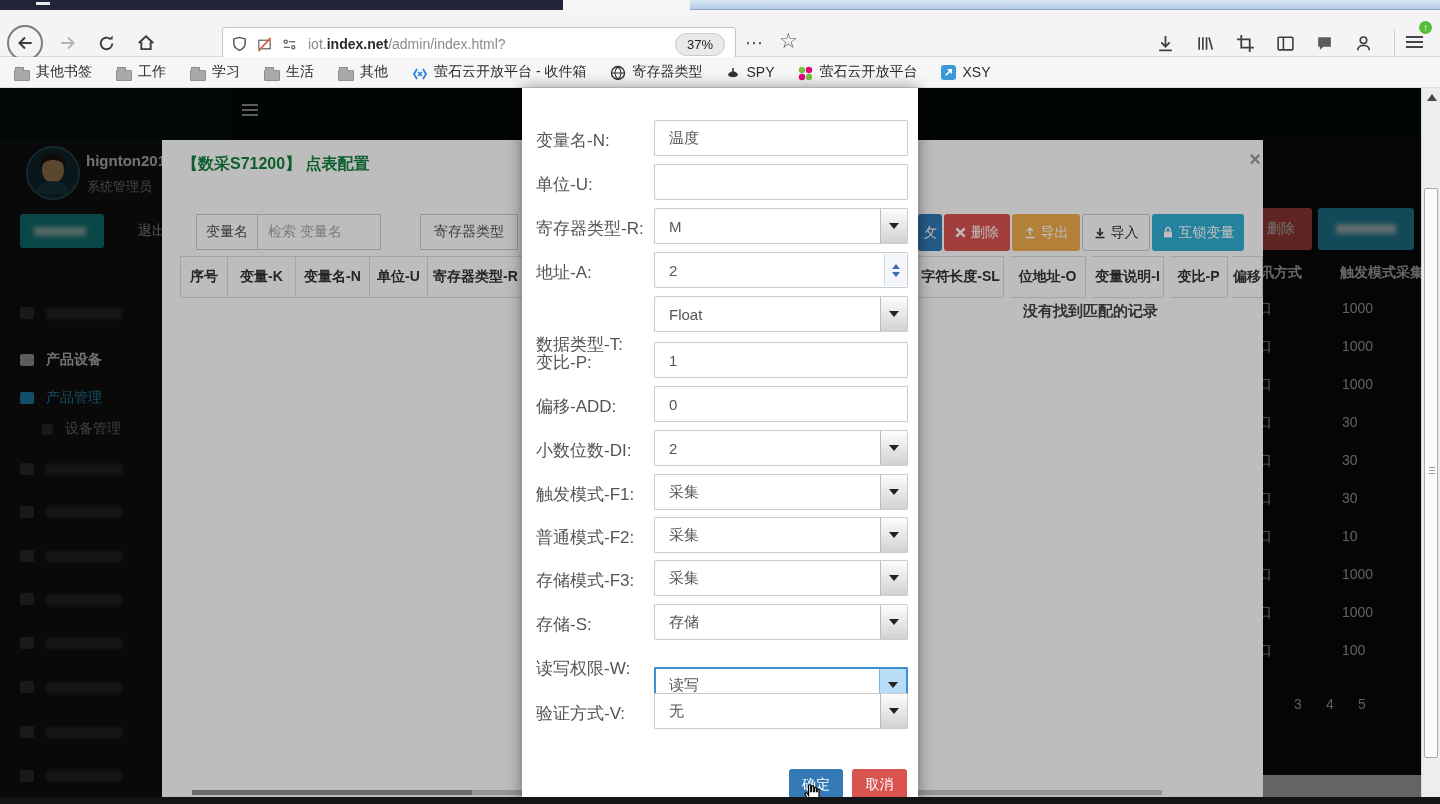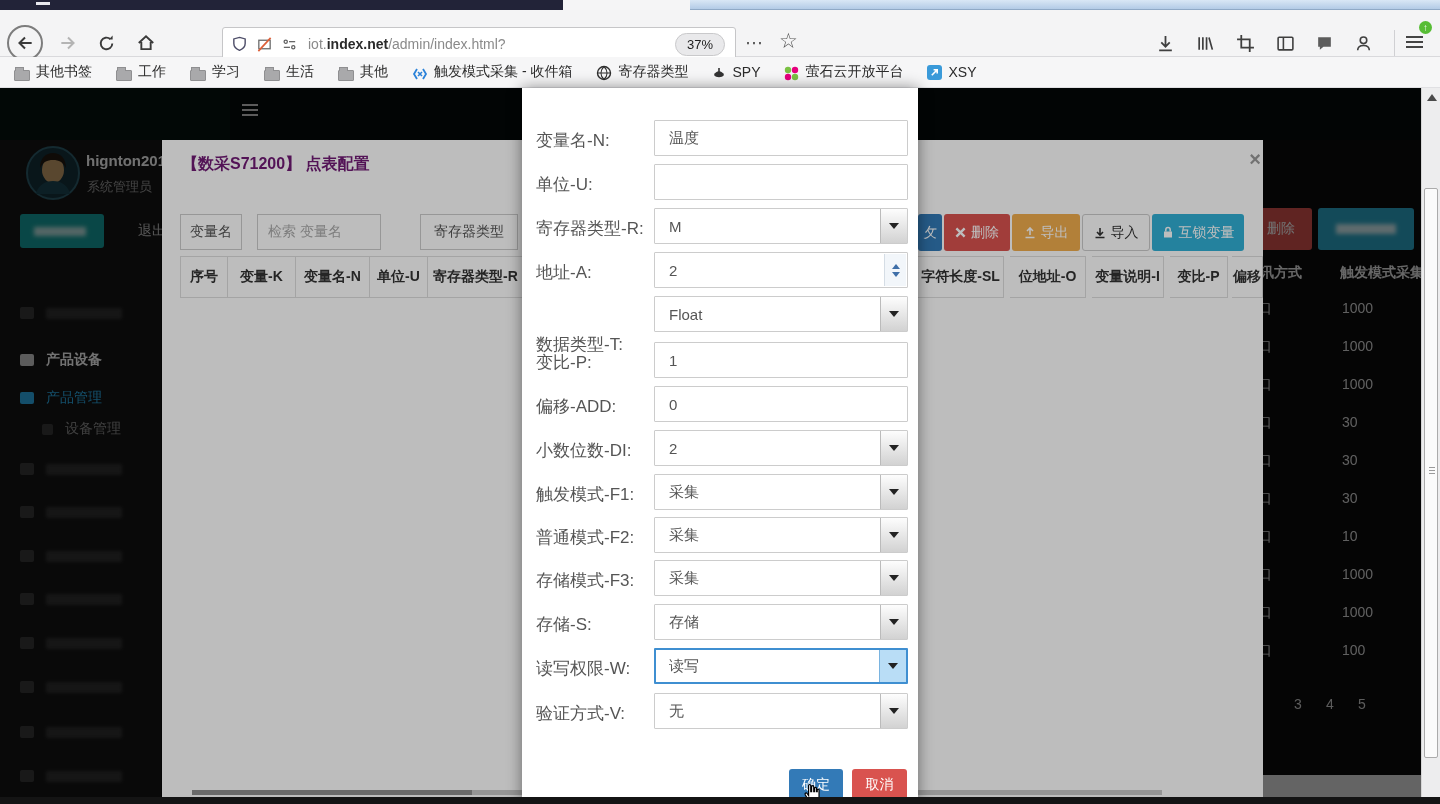--- a/index.html
+++ b/index.html
@@ -62,38 +62,38 @@
   #bg-teal{left:1318px;width:96px;background:#2ca9c9;}
   #bg-teal i{width:60px;height:10px;background:#d6f1f7;filter:blur(2px);display:block;}
   .bghead{position:absolute;top:264px;color:#e8e8e8;font-weight:bold;font-size:14px;white-space:nowrap;}
   .bgrow{position:absolute;color:#d9d9d9;font-size:14px;white-space:nowrap;}
   .pag{position:absolute;top:696px;width:24px;text-align:center;color:#cfcfcf;font-size:14px;}
   
   #overlayA{left:0;top:88px;width:1421px;height:716px;background:rgba(0,0,0,0.40);}
   #overlayB{left:0;top:88px;width:1421px;height:716px;background:rgba(0,0,0,0.26);}
   
   #panel{left:162px;top:140px;width:1101px;height:657px;background:#fff;}
-  #panel-title{left:20px;top:14px;font-size:16px;font-weight:bold;color:#701a75;position:absolute;}
+  #panel-title{left:20px;top:14px;font-size:16px;font-weight:bold;color:#15803d;position:absolute;}
   #panel-close{position:absolute;left:1082px;top:8px;width:22px;height:22px;color:#9a9a9a;font-size:20px;font-weight:bold;text-align:center;line-height:22px;}
   .pfilter{position:absolute;top:74px;height:36px;border:1px solid #ccc;background:#fff;color:#555;font-size:14px;display:flex;align-items:center;justify-content:center;}
-  #pf-field{left:18px;width:62px;}
+  #pf-field{left:34px;width:62px;}
   #pf-input{left:95px;width:124px;justify-content:flex-start;padding-left:10px;color:#aaa;}
   #pf-type{left:258px;width:98px;}
   .pact{position:absolute;top:74px;height:37px;border-radius:3px;font-size:14px;display:flex;align-items:center;justify-content:center;gap:5px;overflow:hidden;}
   .pcol{position:absolute;top:116px;height:42px;display:flex;align-items:center;justify-content:center;font-size:14px;font-weight:bold;color:#333;border-right:1px solid #ddd;border-top:1px solid #ddd;border-bottom:1px solid #ddd;}
   #panel-empty{position:absolute;left:756px;top:162px;width:345px;text-align:center;font-size:15px;font-weight:bold;color:#444;}
   #hscroll{position:absolute;left:30px;top:650px;width:970px;height:5px;background:#c9c9c9;}
   #hscroll i{display:block;width:280px;height:5px;background:#8f8f8f;}
   
   #modal{left:522px;top:0px;width:396px;height:716px;background:#fff;box-shadow:0 0 14px rgba(0,0,0,.45);}
   .frow-label{position:absolute;left:14px;font-size:17px;color:#555;}
   .fctl{position:absolute;left:132px;width:254px;height:36px;border:1px solid #ccc;border-radius:1px;background:#fff;font-size:15px;color:#555;display:flex;align-items:center;padding-left:14px;}
   .fctl .arrowbox{position:absolute;right:0;top:0;width:27px;height:34px;border-left:1px solid #bbb;background:linear-gradient(#fdfdfd,#d2d2d2);display:flex;align-items:center;justify-content:center;}
   .fctl .tri{width:0;height:0;border-left:5px solid transparent;border-right:5px solid transparent;border-top:6px solid #222;}
-  .fctl.focused{border:2px solid #3f8fd1;padding-left:13px;}
+  .fctl.focused{border:2px solid #3f8fd1;padding-left:13px;margin-top:19px;}
   .fctl.focused .arrowbox{height:32px;background:#b9ddf6;border-left:1px solid #7ab4e0;}
   .spin{position:absolute;right:1px;top:1px;width:22px;height:32px;background:#f2f6fa;border-left:1px solid #d5dde5;display:flex;flex-direction:column;align-items:center;justify-content:center;gap:3px;}
   .spin b{width:0;height:0;border-left:4px solid transparent;border-right:4px solid transparent;}
   .spin .up{border-bottom:5px solid #3f6fa8;} .spin .dn{border-top:5px solid #3f6fa8;}
   #ok-btn{position:absolute;left:267px;top:681px;width:54px;height:32px;background:#337ab7;color:#fff;border-radius:3px;font-size:14px;display:flex;align-items:center;justify-content:center;}
   #cancel-btn{position:absolute;left:330px;top:681px;width:55px;height:32px;background:#d9534f;color:#fff;border-radius:3px;font-size:14px;display:flex;align-items:center;justify-content:center;}
   #cursor{position:absolute;left:278px;top:694px;}
   
   #vscroll{left:1421px;top:88px;width:19px;height:716px;background:#ededee;border-left:1px solid #d6d6d6;}
   #vs-up{position:absolute;left:5px;top:6px;width:0;height:0;border-left:5px solid transparent;border-right:5px solid transparent;border-bottom:7px solid #4a4a4a;}
@@ -232,21 +232,21 @@
         </div>
         <div>其他</div>
       </div>
       <div class="bm">
         <div class="ic">
           <svg width="16" height="14" viewBox="0 0 16 14">
             <path d="M5 2L2 7l3 5M11 2l3 5-3 5" stroke="#2b82d9" stroke-width="1.8" fill="none"></path>
             <path d="M6 5l4 4M10 5l-4 4" stroke="#2b82d9" stroke-width="1.6"></path>
           </svg>
         </div>
-        <div>触发模式采集 - 收件箱</div>
+        <div>萤石云开放平台 - 收件箱</div>
       </div>
       <div class="bm">
         <div class="ic">
           <svg width="16" height="16" viewBox="0 0 16 16">
             <circle cx="8" cy="8" r="6.5" stroke="#2f2f2f" stroke-width="1.4" fill="none"></circle>
             <path d="M1.5 8h13M8 1.5c-4 4-4 9 0 13M8 1.5c4 4 4 9 0 13" stroke="#2f2f2f" stroke-width="1.2" fill="none"></path>
           </svg>
         </div>
         <div>寄存器类型</div>
       </div>
@@ -446,20 +446,21 @@
         <div class="pcol" style="left: 66px; width: 68px;">变量-K</div>
         <div class="pcol" style="left: 134px; width: 74px;">变量名-N</div>
         <div class="pcol" style="left: 208px; width: 58px;">单位-U</div>
         <div class="pcol" style="left: 266px; width: 96px;">寄存器类型-R</div>
         <div class="pcol" style="left: 756px; width: 86px; overflow: hidden;">字符长度-SL</div>
         <div class="pcol" style="left: 848px; width: 76px; overflow: hidden;">位地址-O</div>
         <div class="pcol" style="left: 930px; width: 72px; overflow: hidden;">变量说明-I</div>
         <div class="pcol" style="left: 1008px; width: 58px; overflow: hidden;">变比-P</div>
         <div class="pcol" style="left: 1070px; width: 31px; overflow: hidden;">偏移</div>
       </div>
+    <div id="panel-empty">没有找到匹配的记录</div>
     <div id="hscroll">
         <i></i>
       </div>
   </div>
 
   <div class="abs" id="overlayB"></div>
 
   <div class="abs" id="modal" style="top:88px;height:716px;">
     <div id="modal-fields">
         <div class="frow-label" style="top: 41px;">变量名-N:</div>

